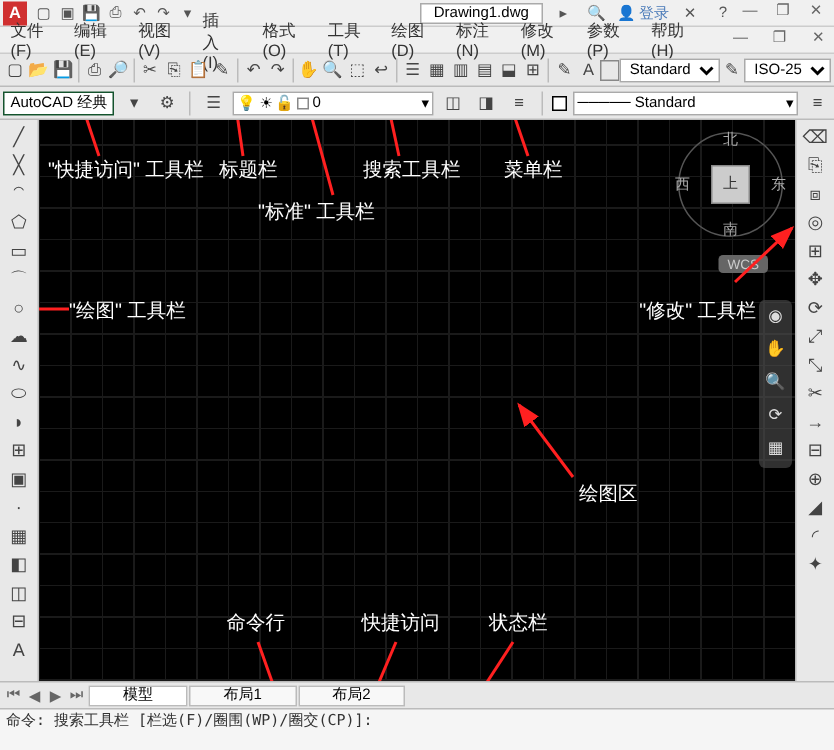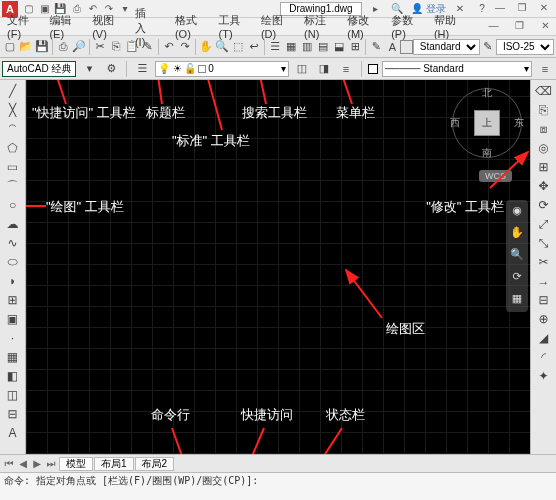--- a/index.html
+++ b/index.html
@@ -47,21 +47,21 @@
 .wcs-badge { position: absolute; top: 90px; right: 18px; background: #666; color: #ccc; font-size: 9px; padding: 1px 6px; border-radius: 3px; }
 .navbar { position: absolute; top: 120px; right: 2px; width: 22px; background: rgba(80,80,80,.6); border-radius: 4px; padding: 4px 0; display: flex; flex-direction: column; align-items: center; gap: 6px; }
 .nav-btn { width: 16px; height: 16px; color: #ddd; text-align: center; cursor: pointer; font-size: 11px; }
 
 .annotation { position: absolute; color: #fff; font-size: 13px; pointer-events: none; white-space: nowrap; }
 
 .right-toolbar { width: 26px; background: #e8e8e8; border-left: 1px solid #bbb; display: flex; flex-direction: column; align-items: center; padding: 2px 0; gap: 1px; }
 
 .model-tabs { height: 18px; background: #e8e8e8; border-top: 1px solid #bbb; display: flex; align-items: center; padding: 0 2px; font-size: 10px; }
 .mt-nav { width: 14px; text-align: center; cursor: pointer; color: #666; }
-.mt-tab { padding: 0 6px; border: 1px solid #bbb; background: #f8f8f8; cursor: pointer; margin-left: 1px; height: 14px; line-height: 12px; }
+.mt-tab { padding: 0 22px; border: 1px solid #bbb; background: #f8f8f8; cursor: pointer; margin-left: 1px; height: 14px; line-height: 12px; }
 .mt-tab.active { background: #fff; }
 
 .command-area { background: #f5f5f5; border-top: 1px solid #bbb; font-size: 10px; padding: 1px 4px; height: 30px; overflow: hidden; font-family: SimSun, monospace; }
 .cmd-line { color: #333; line-height: 13px; }
 
 svg.arrow-svg { position: absolute; inset: 0; width: 100%; height: 100%; pointer-events: none; z-index: 50; }
 </style>
 </head>
 <body>
 
@@ -268,15 +268,15 @@
   <span class="mt-nav">⏮</span>
   <span class="mt-nav">◀</span>
   <span class="mt-nav">▶</span>
   <span class="mt-nav">⏭</span>
   <span class="mt-tab active">模型</span>
   <span class="mt-tab">布局1</span>
   <span class="mt-tab">布局2</span>
 </div>
 
 <div class="command-area">
-  <div class="cmd-line">命令: 指定对角点或 [栏选(F)/圈围(WP)/圈交(CP)]:</div>
+  <div class="cmd-line">命令: 搜索工具栏 [栏选(F)/圈围(WP)/圈交(CP)]:</div>
 
 </div>
 
 </body></html>

